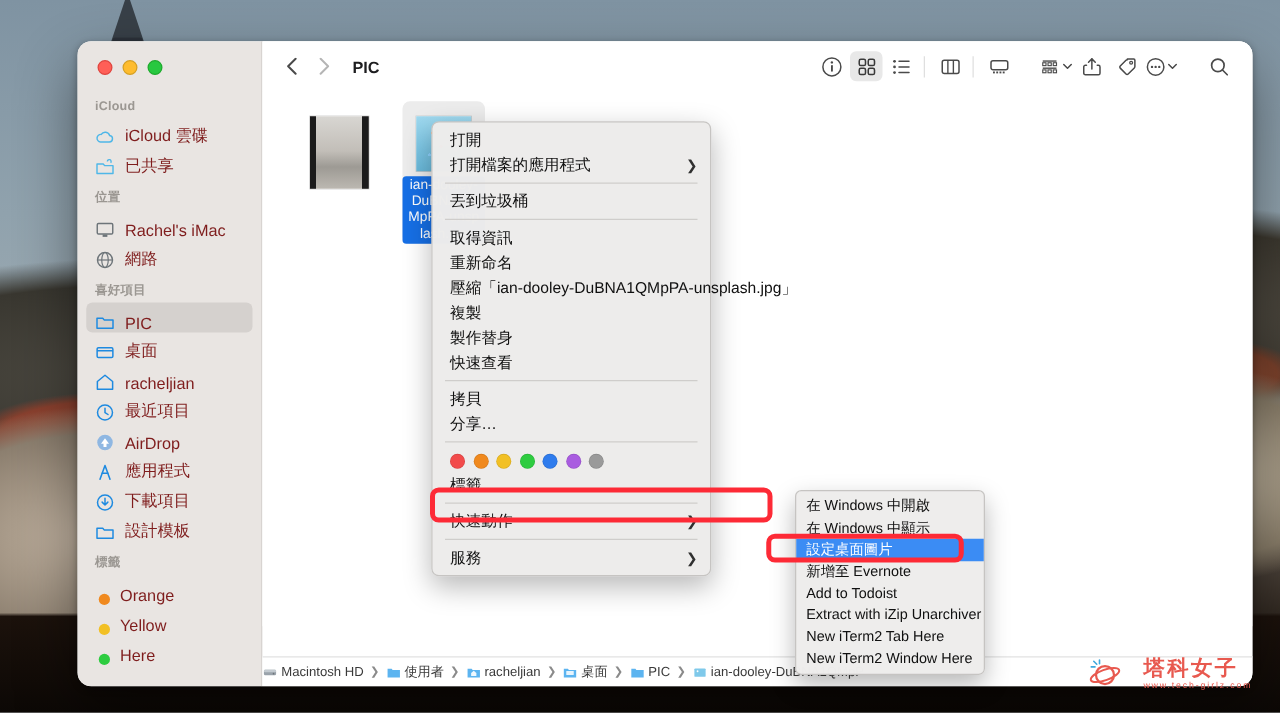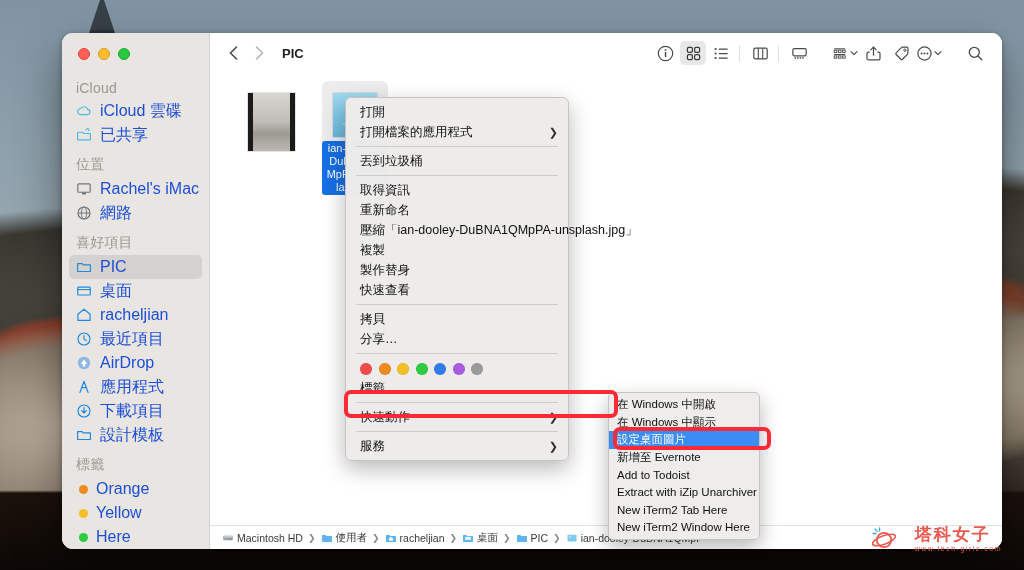--- a/index.html
+++ b/index.html
@@ -74,28 +74,28 @@
     padding: 15px 0 0 16px;
     height: 38px;
   }
   .tl { width: 12px; height: 12px; border-radius: 50%; }
   .tl.red    { background: #ff5f57; border: .5px solid #e0443e; }
   .tl.yellow { background: #febc2e; border: .5px solid #d6a022; }
   .tl.green  { background: #28c840; border: .5px solid #1dab2c; }
 
   .sb-scroll { padding: 0 0 0 0; }
   .sb-head {
-    font-size: 14px; font-weight: normal; color: #9b9792;
+    font-size: 10px; font-weight: bold; color: #9b9792;
     padding: 9px 0 3px 14px; letter-spacing: .2px;
   }
   .sb-item {
-    display: flex; align-items: center; gap: 8px;
+    display: flex; align-items: flex-end; gap: 8px;
     height: 24px; margin: 0 7px; padding: 0 7px;
     border-radius: 5px;
-    font-size: 16px; color: #1d4ed8;
+    font-size: 13px; color: #7f1d1d;
     white-space: nowrap;
   }
   .sb-item.active { background: #d5d1ce; }
   .sb-ico { width: 16px; height: 16px; flex: 0 0 16px; display: block; }
   .dot { width: 9px; height: 9px; border-radius: 50%; margin-left: 3px; flex: 0 0 9px; }
 
   
   #main { flex: 1; display: flex; flex-direction: column; background: #fff; position: relative; }
 
   #toolbar {
@@ -159,21 +159,20 @@
     word-break: break-all;
   }
   .fname.selected { background: #166fe5; color: #fff; }
   .file.sel-bg { background: #ececec; border-radius: 6px; padding-top: 6px; }
 
   
   #pathbar {
     height: 24px; flex: 0 0 24px;
     border-top: 1px solid #e2e2e2;
     display: flex; align-items: center;
-    padding-left: 12px;
     font-size: 10.5px; color: #3a3a3a;
     background: #fff;
     gap: 3px;
     overflow: hidden;
     white-space: nowrap;
     margin-top: 24px;
   }
   .pb-seg { display: inline-flex; align-items: center; gap: 3px; }
   .pb-sep { color: #8a8a8a; margin: 0 2px; font-size: 9px; }
   .pb-ico { width: 12px; height: 12px; display: inline-block; flex: 0 0 12px; }
@@ -209,21 +208,21 @@
     position: absolute;
     border: 4px solid #fd2a36;
     border-radius: 7px;
     z-index: 70;
     pointer-events: none;
   }
 
   
   #submenu {
     position: absolute;
-    left: 608px; top: 392px;
+    left: 636px; top: 392px;
     width: 152px;
     background: rgba(238,237,236,0.99);
     border: .5px solid #c6c4c2;
     border-radius: 5px;
     box-shadow: 0 8px 20px rgba(0,0,0,.28);
     padding: 3px 0;
     z-index: 50;
     font-size: 11.5px;
     color: #101010;
   }

